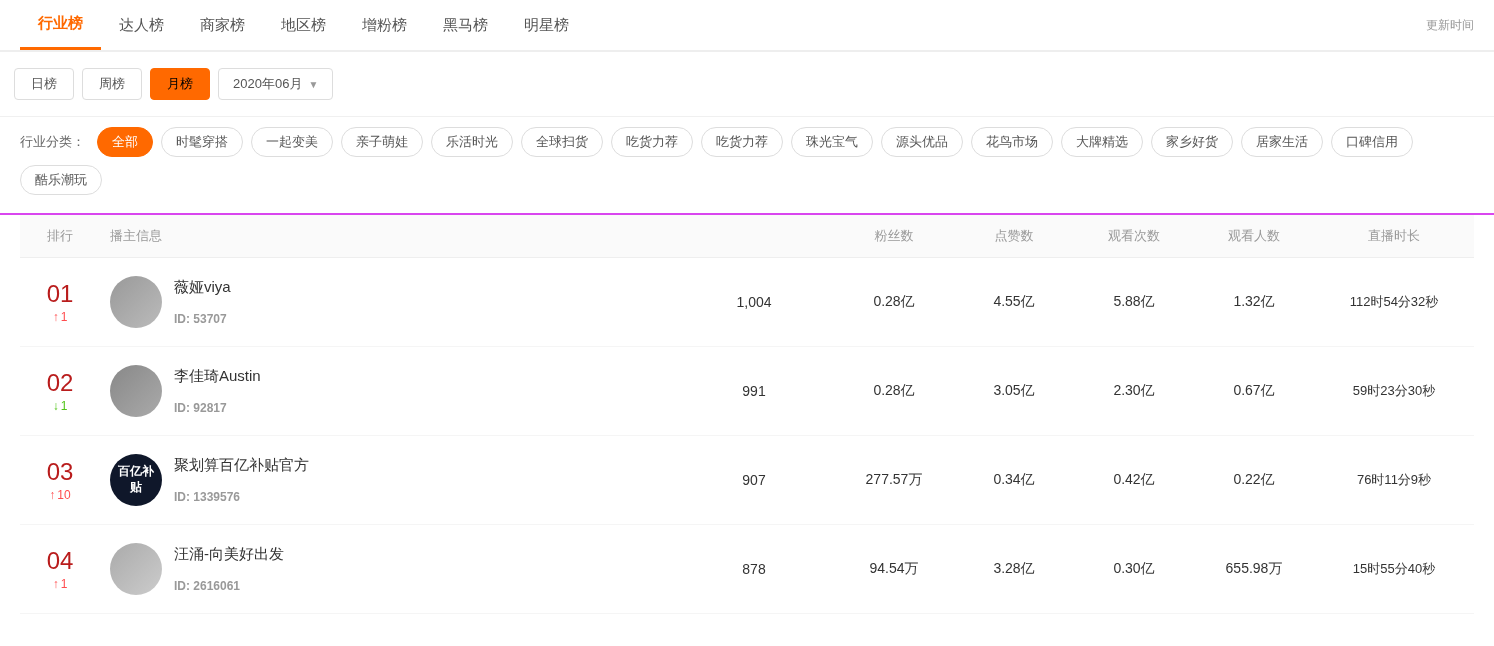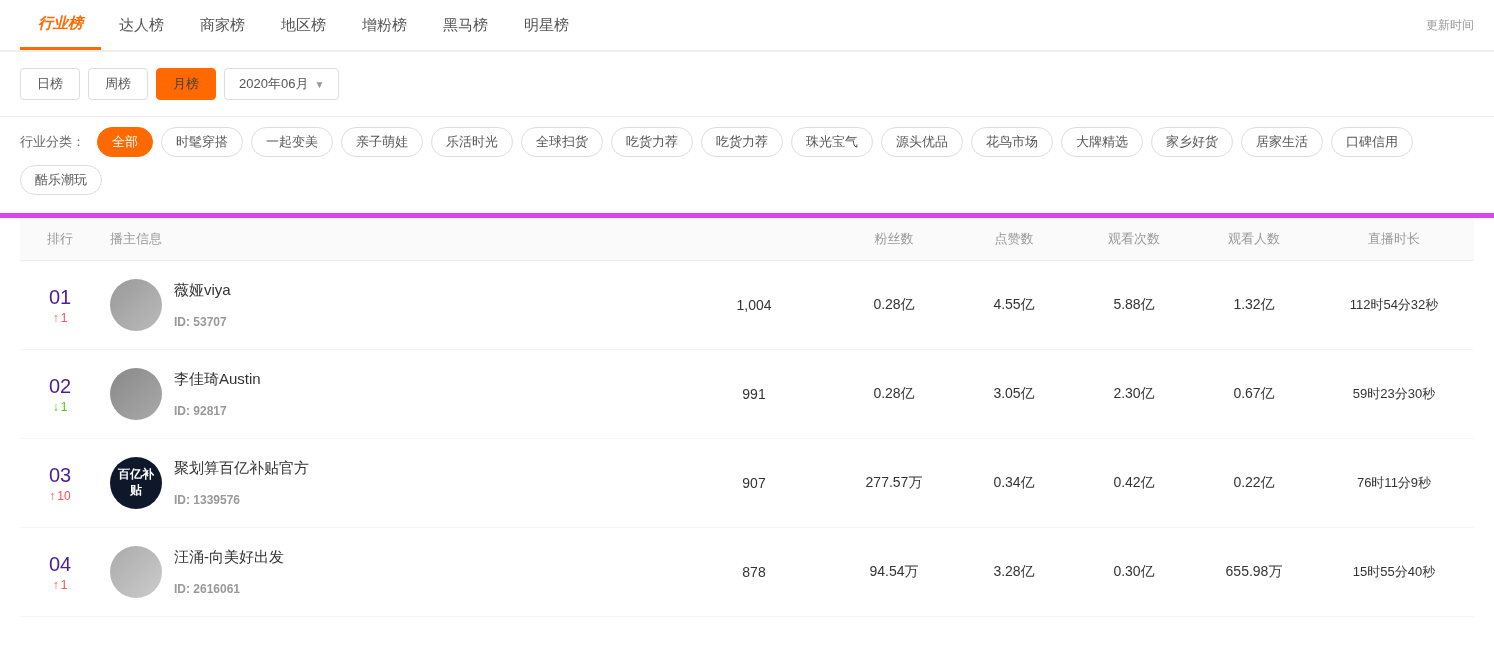--- a/index.html
+++ b/index.html
@@ -1,47 +1,47 @@
 <!DOCTYPE html>
 <html><head>
   <meta charset="utf-8">
   <style>
     * { margin: 0; padding: 0; box-sizing: border-box; }
     body { font-family: -apple-system, BlinkMacSystemFont, 'PingFang SC', 'Microsoft YaHei', sans-serif; background: #fff; color: #333; font-size: 14px; width: 1494px; }
 
     
     .top-nav { display: flex; align-items: center; padding: 0 20px; border-bottom: 2px solid #eee; position: relative; }
     .top-nav-item { padding: 14px 18px; cursor: pointer; font-size: 15px; color: #555; text-decoration: none; }
-    .top-nav-item.active { color: #ff6900; border-bottom: 3px solid #ff6900; font-weight: bold; font-style: italic; }
+    .top-nav-item.active { color: #ff6900; border-bottom: 3px solid #ff6900; font-weight: bold; }
     .update-time { position: absolute; right: 20px; color: #999; font-size: 12px; }
 
     
-    .filter-bar { display: flex; align-items: center; padding: 16px 20px; gap: 8px; border-bottom: 1px solid #f0f0f0; }
+    .filter-bar { display: flex; align-items: center; padding: 16px 14px; gap: 8px; border-bottom: 1px solid #f0f0f0; }
     .filter-btn { padding: 6px 16px; border: 1px solid #ddd; border-radius: 4px; background: #fff; cursor: pointer; font-size: 13px; color: #555; }
-    .filter-btn.active { background: #ff6900; color: #404040; border-color: #ff6900; }
+    .filter-btn.active { background: #ff6900; color: #000000; border-color: #ff6900; }
     .filter-select { display: flex; align-items: center; padding: 6px 14px; border: 1px solid #ddd; border-radius: 4px; background: #fff; cursor: pointer; font-size: 13px; color: #555; gap: 6px; }
     .filter-select .arrow { font-size: 10px; color: #999; }
 
     
-    .category-bar { padding: 10px 20px; border-bottom: 5px solid #d946ef; }
+    .category-bar { padding: 10px 20px; border-bottom: 2px solid #d946ef; }
     .category-row { display: flex; align-items: center; gap: 8px; flex-wrap: wrap; margin-bottom: 8px; }
     .category-label { color: #666; font-size: 13px; margin-right: 4px; white-space: nowrap; }
     .cat-tag { padding: 5px 14px; border: 1px solid #ddd; border-radius: 20px; background: #fff; cursor: pointer; font-size: 13px; color: #555; }
     .cat-tag.active { background: #ff6900; color: #fff; border-color: #ff6900; }
 
     
     .table-container { padding: 0 20px; }
     .table-header { display: grid; grid-template-columns: 80px 1fr 160px 120px 120px 120px 120px 160px; align-items: center; padding: 12px 0; border-bottom: 1px solid #eee; background: #fafafa; color: #999; font-size: 13px; }
     .table-header > div { text-align: center; }
     .table-header .col-anchor { text-align: left; padding-left: 10px; }
 
     .table-row { display: grid; grid-template-columns: 80px 1fr 160px 120px 120px 120px 120px 160px; align-items: center; padding: 18px 0; border-bottom: 1px solid #f5f5f5; }
 
     .col-rank { text-align: center; }
-    .rank-num { font-size: 20px; font-weight: 300; color: #4c1d95; }
+    .rank-num { font-size: 24px; font-weight: 300; color: #b91c1c; }
     .rank-change { font-size: 12px; display: flex; align-items: center; justify-content: center; gap: 2px; margin-top: 2px; }
     .rank-up { color: #ff4d4f; }
     .rank-down { color: #52c41a; }
 
     .col-anchor { display: flex; align-items: center; gap: 12px; padding-left: 10px; }
     .avatar-placeholder { width: 52px; height: 52px; border-radius: 50%; display: flex; align-items: center; justify-content: center; font-size: 10px; color: #fff; font-weight: bold; flex-shrink: 0; }
     .anchor-name { font-size: 15px; color: #333; font-weight: 500; }
     .anchor-id { font-size: 12px; color: #999; margin-top: 15px; font-weight: bold; }
 
     .col-score { text-align: center; font-size: 14px; color: #333; }

